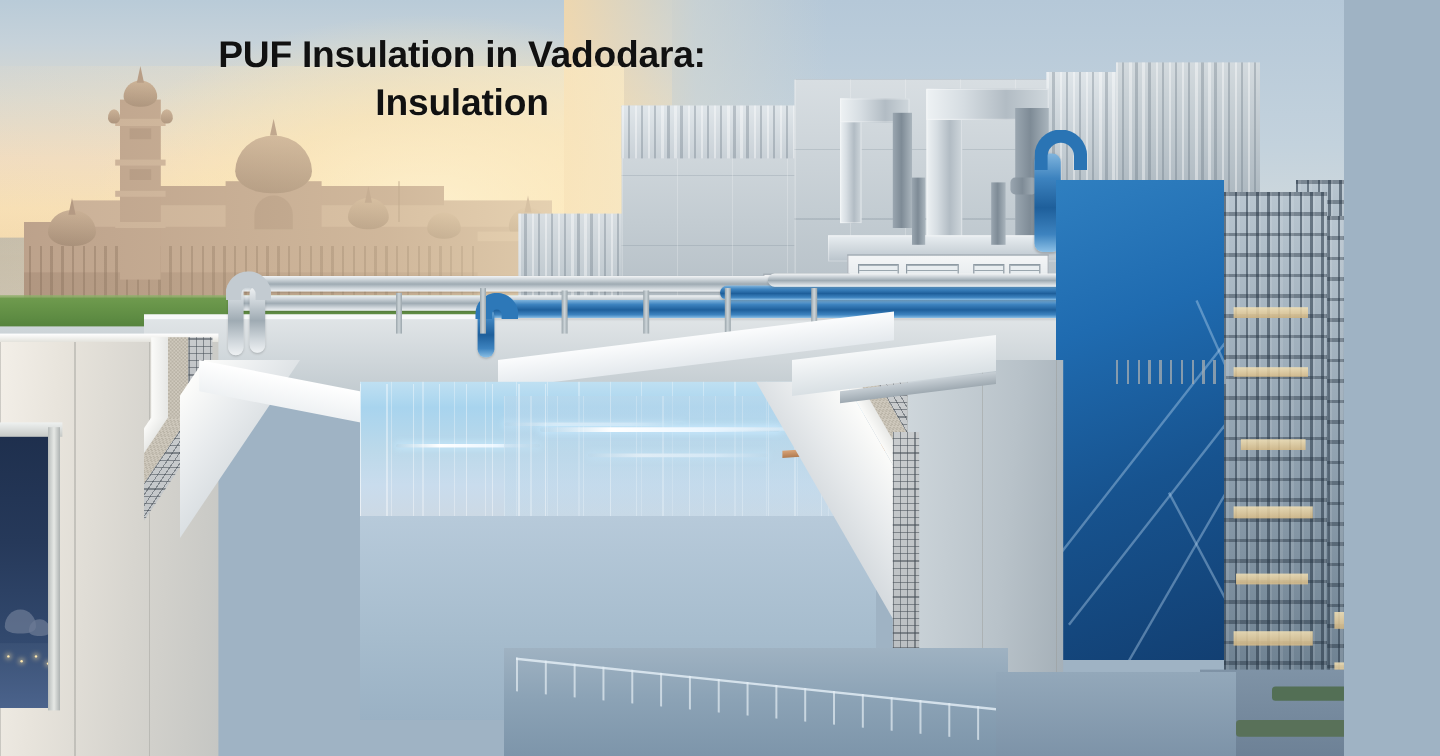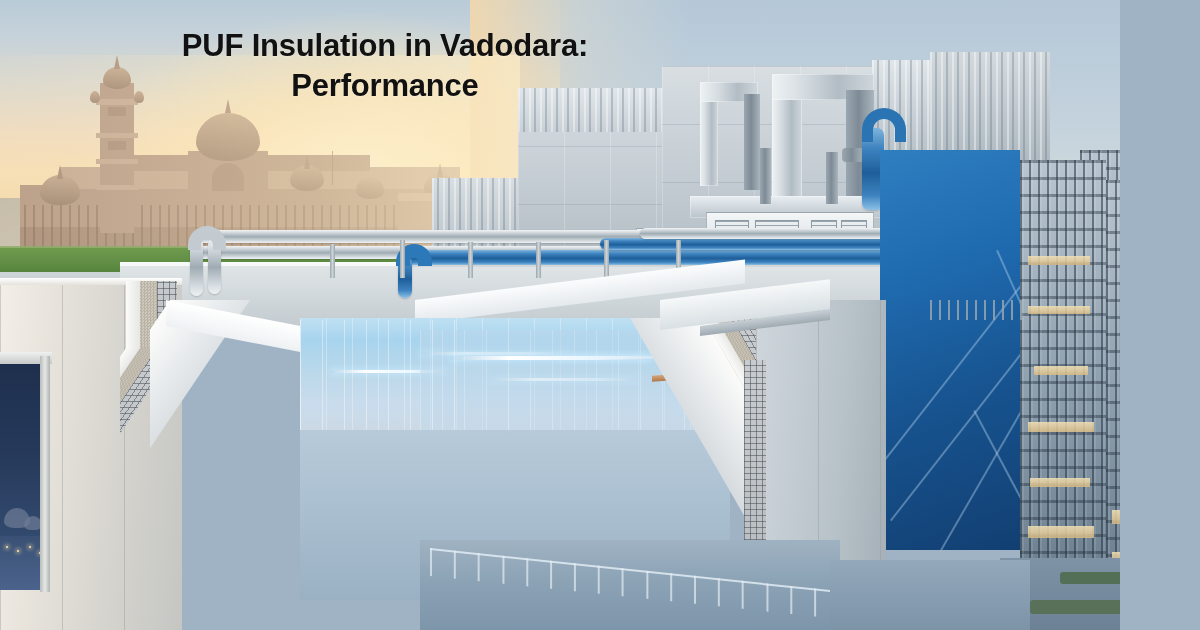--- a/index.html
+++ b/index.html
@@ -497,17 +497,17 @@
 
   <div class="lowfloor" style="left:420px; top:540px; width:420px; height:90px;"></div>
   <div class="railing" style="left:430px; top:548px; width:400px; height:28px; transform:skewY(6deg); transform-origin:top left;"></div>
 
   <div class="lowfloor" style="left:830px; top:560px; width:200px; height:70px; background:linear-gradient(180deg,#93a8ba,#7d93a8);"></div>
 
   <div style="position:absolute;left:930px;top:300px;width:96px;height:20px;background-image:repeating-linear-gradient(90deg,#9fa9b0 0 2px, rgba(0,0,0,0) 2px 9px);opacity:.8;"></div>
 
   <div class="title">
     <span class="ln">PUF Insulation in Vadodara:</span>
-    <span class="ln">Performance</span>
+    <span class="ln">Insulation</span>
   </div>
 
 
 </div>
 
 </body></html>

